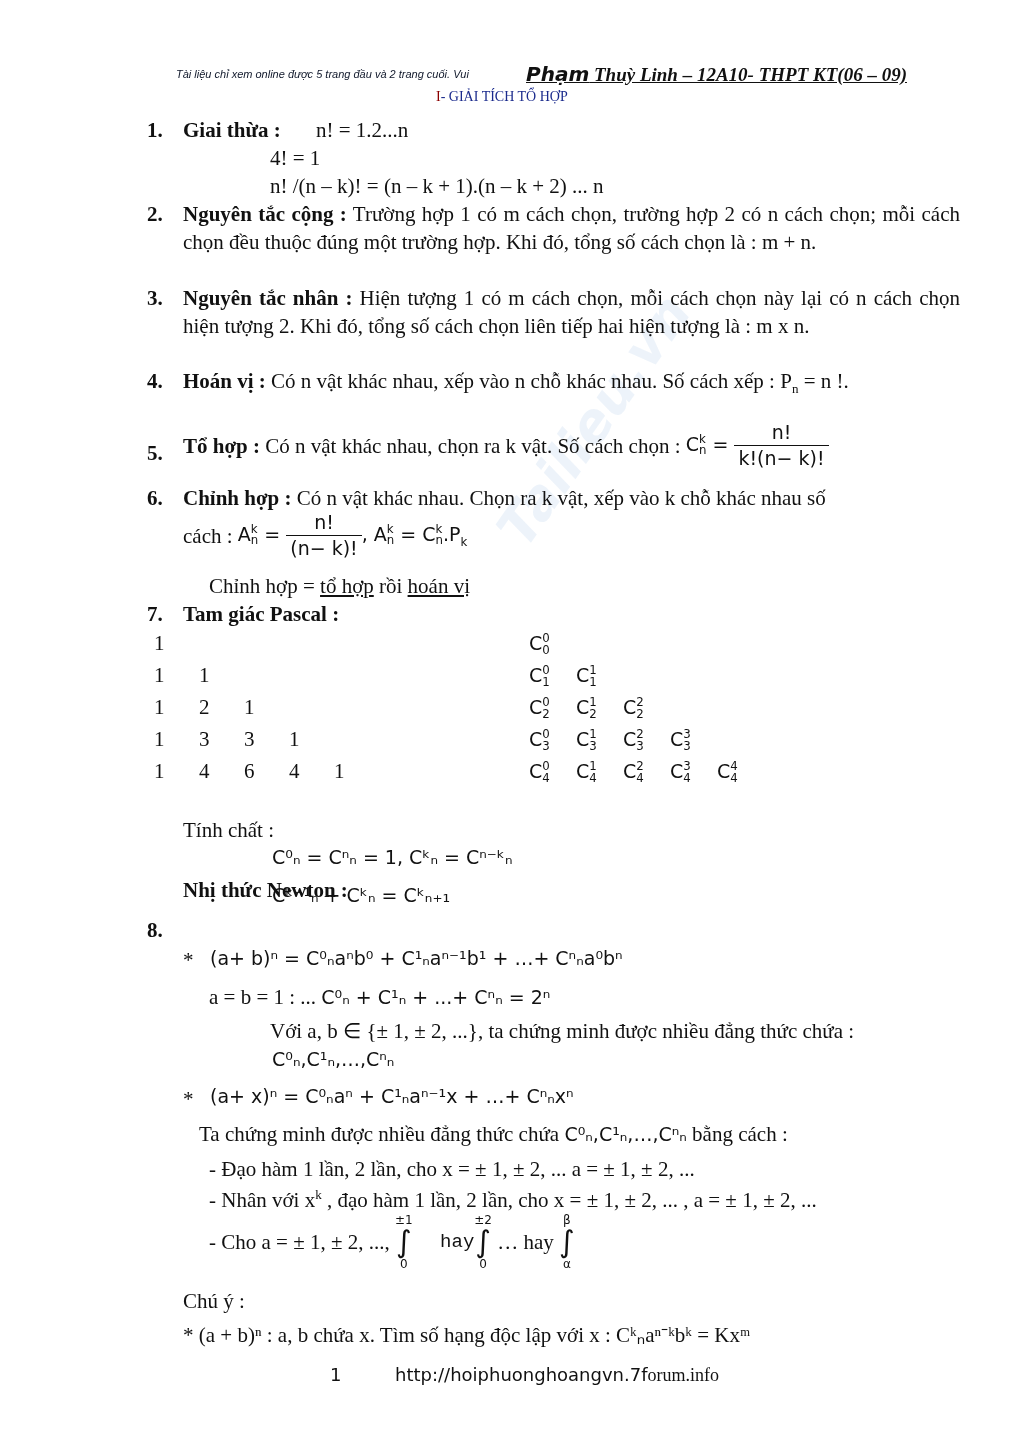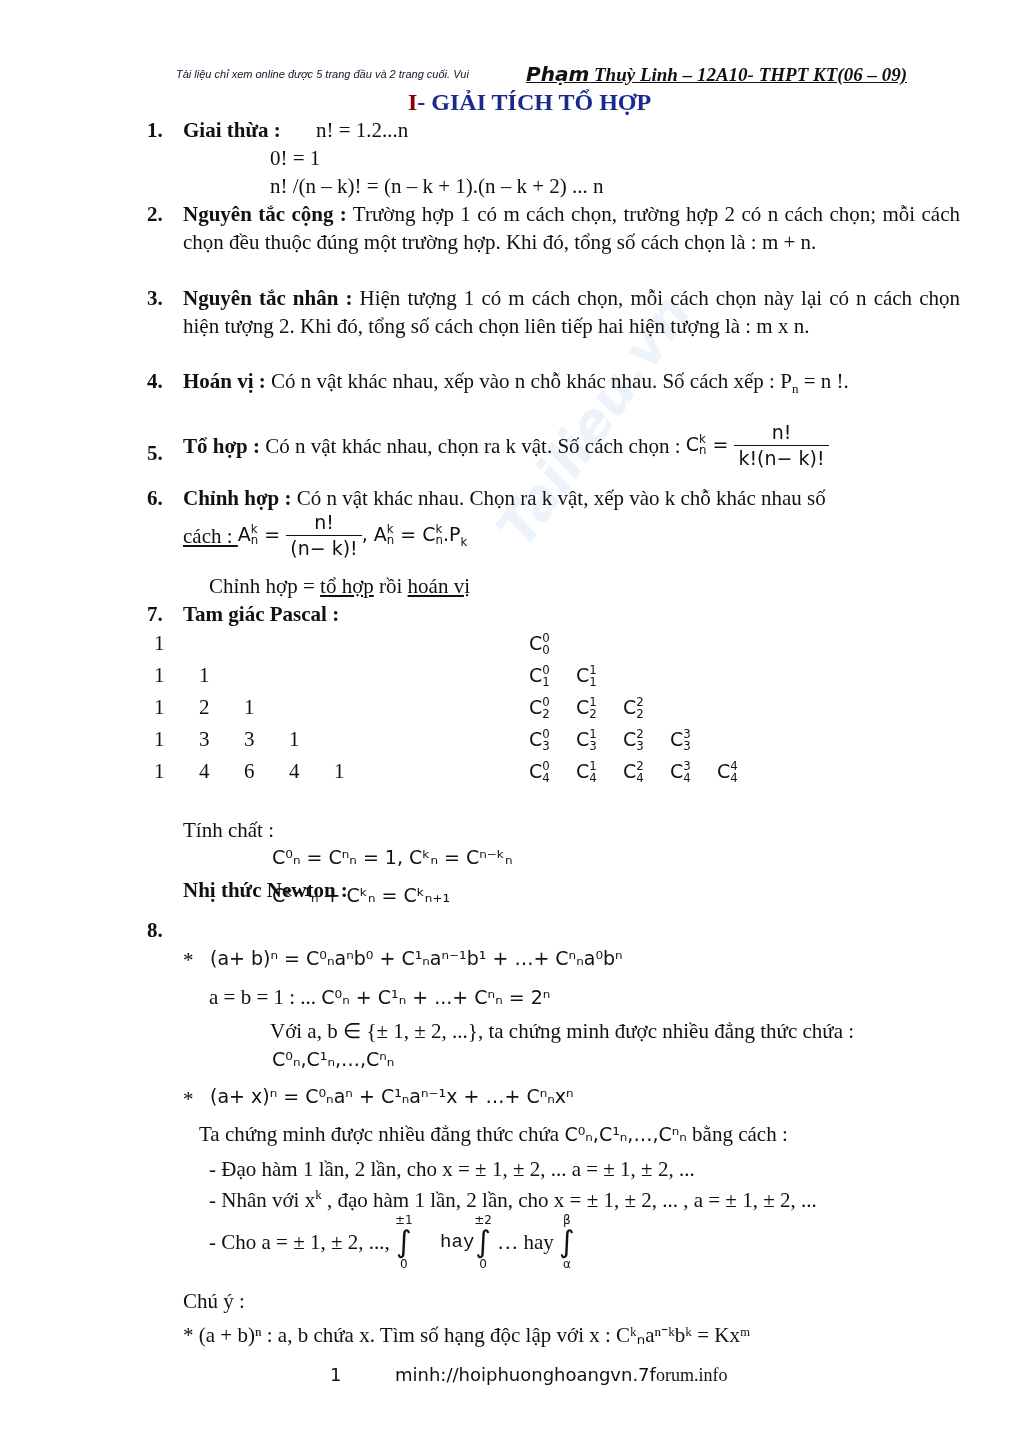--- a/index.html
+++ b/index.html
@@ -4,21 +4,21 @@
 <style>
   html, body { margin:0; padding:0; background:#ffffff; }
   body { width:1024px; height:1449px; position:relative; overflow:hidden;
          font-family:"Liberation Serif", serif; color:#111; font-size:21px; }
   .abs { position:absolute; white-space:nowrap; }
   .sans { font-family:Liberation Mono, monospace;margin-left:16px; }
   .math { font-family:"DejaVu Sans", sans-serif; font-size:19px; }
   .watermark-top { color:#0f172a; font-family:"Liberation Sans", sans-serif; font-style:italic; font-size:11px; }
   .author { font-family:"Liberation Serif", serif; font-style:italic; font-weight:bold; font-size:19px; color:#111; }
   .author b.first { font-family:"DejaVu Sans", sans-serif; font-size:20px; }
-  .title { color:#1a2a8c; font-weight:bold; font-size:24px; }
+  .title { color:#1a2a8c; font-weight:normal; font-size:14px;margin-left:28px; }
   .title .roman { color:#8b0000; }
   .num { font-weight:bold; }
   .b { font-weight:bold; }
   .u { text-decoration:underline; }
   sub, sup { font-size:0.62em; line-height:0; }
   .ss { display:inline-block; vertical-align:middle; line-height:1; text-align:left; font-size:0.62em; }
   .ss span { display:block; }
   .frac { display:inline-block; vertical-align:middle; text-align:center; line-height:1.1; }
   .frac .top { display:block; border-bottom:1px solid #111; padding:0 4px 2px; }
   .frac .bot { display:block; padding:2px 4px 0; }
@@ -43,21 +43,21 @@
 </div>
 <div class="abs title" style="left:408px; top:89px;">
   <span class="roman">I</span><span>- GIẢI TÍCH TỔ HỢP</span>
 </div>
 
 <div class="abs num" style="left:147px; top:118px;">1.</div>
 <div class="abs" style="left:183px; top:118px;">
   <span class="b">Giai thừa :</span>
   <span style="margin-left:30px;">n! = 1.2...n</span>
 </div>
-<div class="abs" style="left:270px; top:146px;">0! = 1</div>
+<div class="abs" style="left:270px; top:146px;">4! = 1</div>
 <div class="abs" style="left:270px; top:174px;">n! /(n –  k)! = (n – k + 1).(n – k + 2) ... n</div>
 
 <div class="abs num" style="left:147px; top:202px;">2.</div>
 <div class="para" style="top:200px;">
   <span class="b">Nguyên tắc cộng :</span><span> Trường hợp 1 có m cách chọn, trường hợp 2 có n cách chọn; mỗi cách chọn đều thuộc đúng một trường hợp. Khi đó, tổng số cách chọn là : m + n.</span>
 </div>
 
 <div class="abs num" style="left:147px; top:286px;">3.</div>
 <div class="para" style="top:284px;">
   <span class="b">Nguyên tắc nhân :</span><span> Hiện tượng 1 có m cách chọn, mỗi cách chọn này lại có n cách chọn hiện tượng 2. Khi đó, tổng số cách chọn liên tiếp hai hiện tượng là : m x n.</span>
@@ -74,21 +74,21 @@
   <span class="math">
     <span>C</span><span class="ss"><span>k</span><span>n</span></span><span> = </span><span class="frac"><span class="top">n!</span><span class="bot">k!(n− k)!</span></span>
   </span>
 </div>
 
 <div class="abs num" style="left:147px; top:486px;">6.</div>
 <div class="abs" style="left:183px; top:486px;">
   <span class="b">Chỉnh hợp :</span><span> Có n vật khác nhau. Chọn ra k vật, xếp vào k chỗ khác nhau số</span>
 </div>
 <div class="abs" style="left:183px; top:512px;">
-  <span style="vertical-align:middle;text-decoration:underline;">cách : </span>
+  <span style="vertical-align:middle;">cách : </span>
   <span class="math">A<span class="ss"><span>k</span><span>n</span></span> = <span class="frac"><span class="top">n!</span><span class="bot">(n− k)!</span></span><span>, A</span><span class="ss"><span>k</span><span>n</span></span><span> = C</span><span class="ss"><span>k</span><span>n</span></span><span>.P</span><sub>k</sub></span>
 </div>
 <div class="abs" style="left:209px; top:574px;">
   <span>Chỉnh hợp = </span><span class="u">tổ hợp</span><span> rồi </span><span class="u">hoán vị</span>
 </div>
 
 <div class="abs num" style="left:147px; top:602px;">7.</div>
 <div class="abs b" style="left:183px; top:602px;">Tam giác Pascal :</div>
 <div id="pascal-numbers">
     <div class="abs" style="left: 154px; top: 631px;">1</div>
@@ -150,14 +150,14 @@
 </div>
 <div class="abs" style="left:209px; top:1214px;">
   <span style="vertical-align:middle;">- Cho a =  ± 1, ± 2, ..., </span>
   <span class="integral"><span class="lim">±1</span><span class="sym">∫</span><span class="lim">0</span></span><span class="sans" style="vertical-align:middle; font-size:19px;"> hay</span><span class="integral"><span class="lim">±2</span><span class="sym">∫</span><span class="lim">0</span></span><span style="vertical-align:middle;"> … hay </span><span class="integral"><span class="lim">β</span><span class="sym">∫</span><span class="lim">α</span></span>
 </div>
 <div class="abs" style="left:183px; top:1289px;">Chú ý :</div>
 <div class="abs" style="left:183px; top:1320px;">*  (a + b)ⁿ : a, b chứa x. Tìm số hạng độc lập với x : Cᵏₙaⁿ⁻ᵏbᵏ = Kxᵐ</div>
 
 <div class="abs footer" style="left:330px; top:1364px;">1</div>
 <div class="abs footer" style="left:395px; top:1364px;">
-  <span>minh://hoiphuonghoangvn.7f</span><span class="serif">orum.info</span>
+  <span>http://hoiphuonghoangvn.7f</span><span class="serif">orum.info</span>
 </div>
 
 </body></html>

